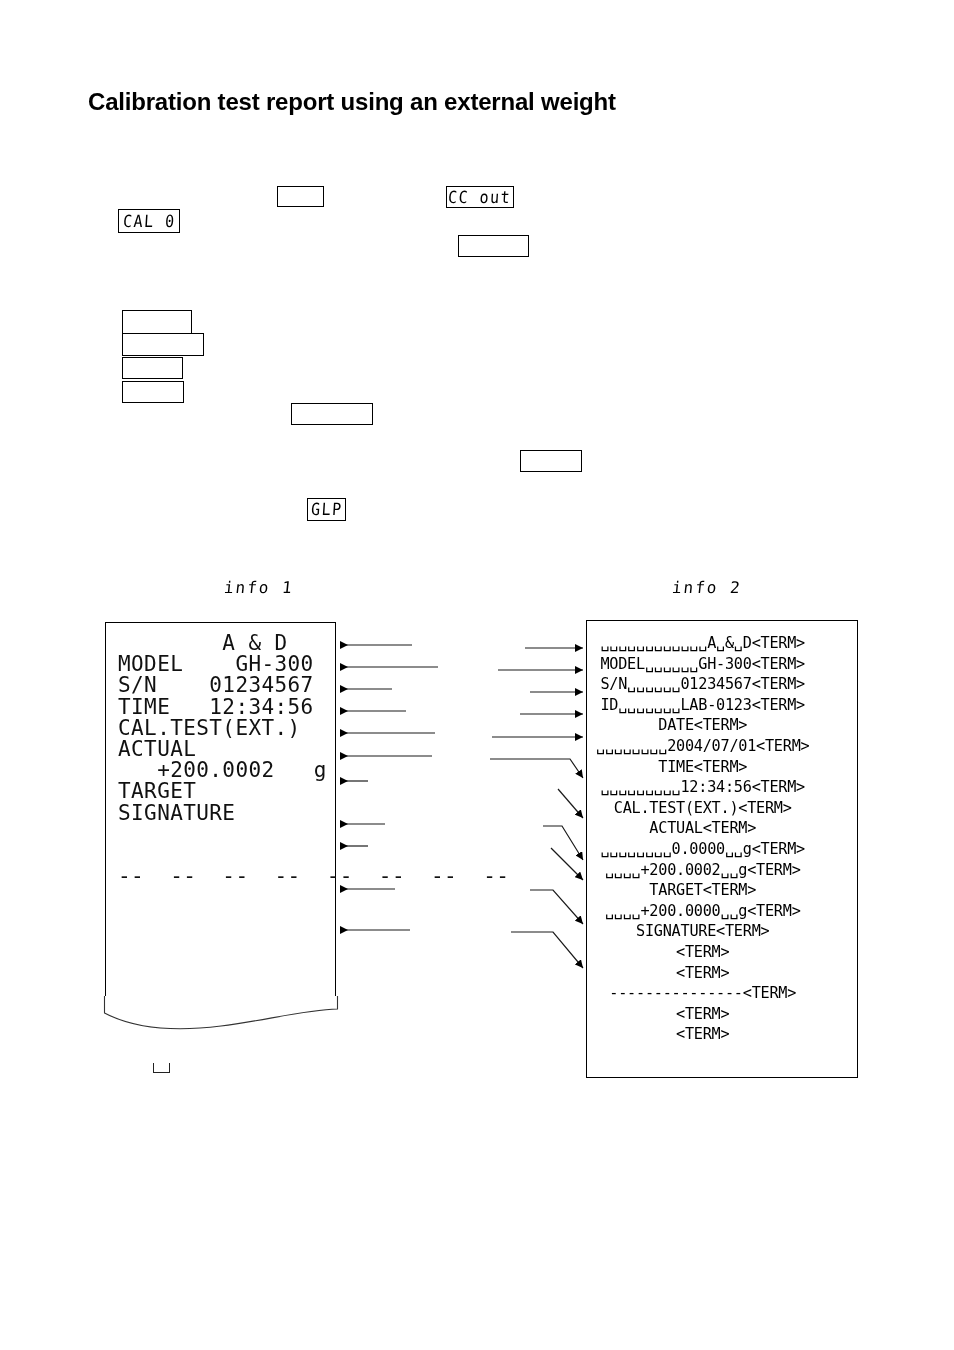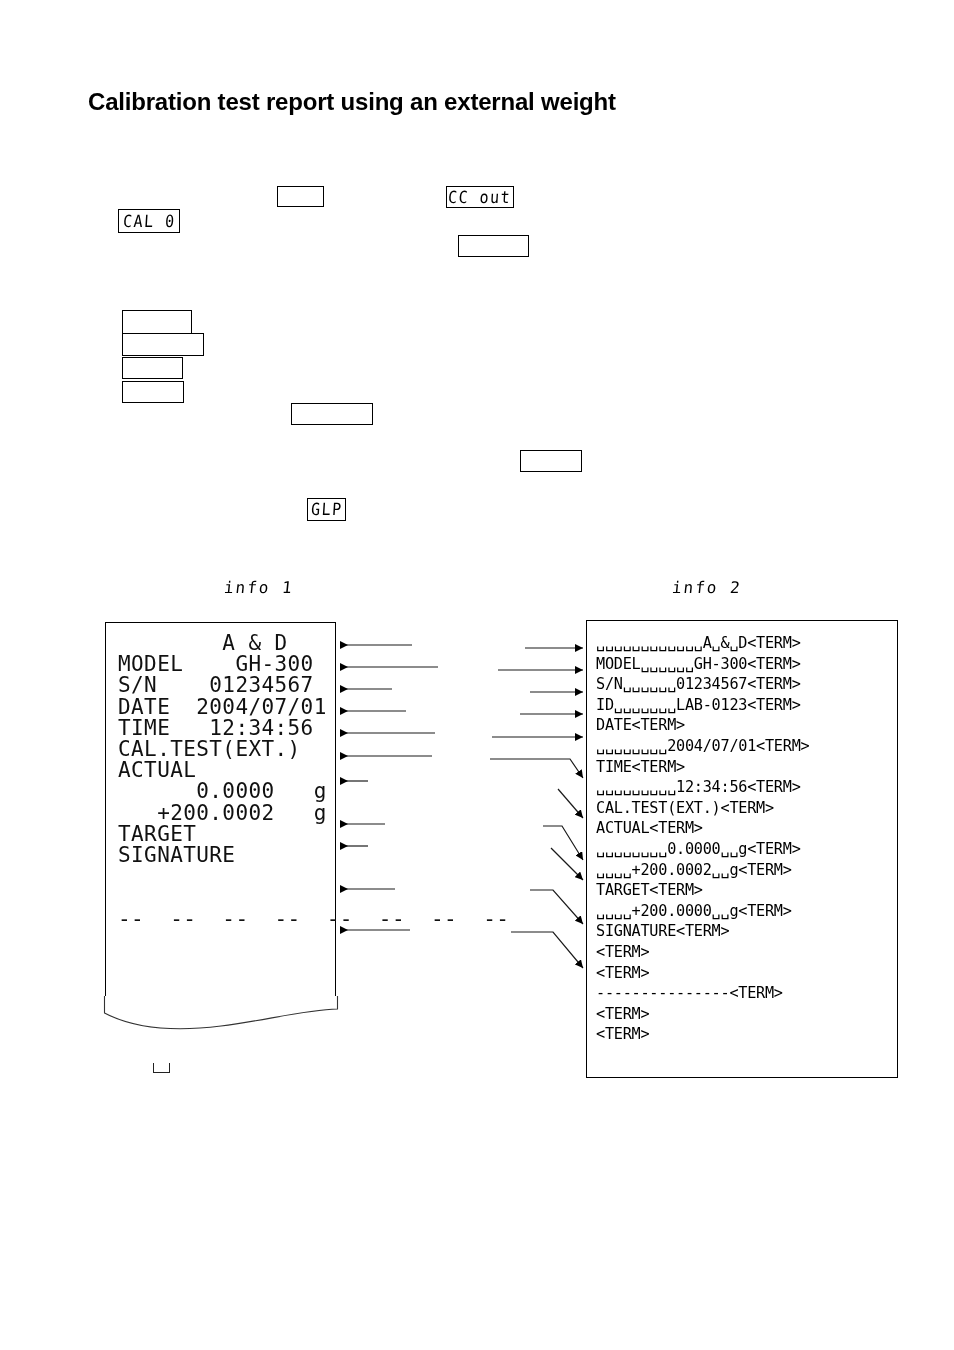--- a/index.html
+++ b/index.html
@@ -96,25 +96,26 @@
     height: 9px;
     border-left: 1.4px solid #222;
     border-right: 1.4px solid #222;
     border-bottom: 1.4px solid #222;
   }
 
   #receipt-right {
     position: absolute;
     left: 586px;
     top: 620px;
-    width: 312px;
+    width: 272px;
     height: 458px;
     box-sizing: border-box;
     border: 1.1px solid #000;
     background: #fff;
+    text-align: center;
   }
   #receipt-right-lines {
     position: absolute;
     left: 9px;
     top: 12px;
   }
   .term-line {
     font-family: "DejaVu Sans Mono", monospace;
     font-size: 15.2px;
     line-height: 20.6px;
@@ -177,25 +178,23 @@
 <div id="info-container">
     <div class="seg-label" style="left: 224px; top: 578px;">info 1</div>
     <div class="seg-label" style="left: 672px; top: 578px;">info 2</div>
   </div>
 
 <div id="receipt-left">
   <div id="receipt-left-lines">
       <div class="dot-line">        A &amp; D</div>
       <div class="dot-line">MODEL    GH-300</div>
       <div class="dot-line">S/N    01234567</div>
-      <div class="dot-line">DATE  2004/07/01</div>
       <div class="dot-line">TIME   12:34:56</div>
       <div class="dot-line">CAL.TEST(EXT.)</div>
       <div class="dot-line">ACTUAL</div>
-      <div class="dot-line">      0.0000   g</div>
       <div class="dot-line">   +200.0002   g</div>
       <div class="dot-line">TARGET</div>
       <div class="dot-line">SIGNATURE</div>
       <div class="dot-line">&nbsp;</div>
       <div class="dot-line">&nbsp;</div>
       <div class="dot-line">--  --  --  --  --  --  --  --</div>
     </div>
 </div>
 <svg id="receipt-left-torn" viewBox="0 0 236 36" preserveAspectRatio="none">
   <path d="M1.5,0 L1.5,17 C30,32 70,36 118,30 C160,25 200,14 234.5,13 L234.5,0" fill="#ffffff" stroke="#333333" stroke-width="1.1"></path>

